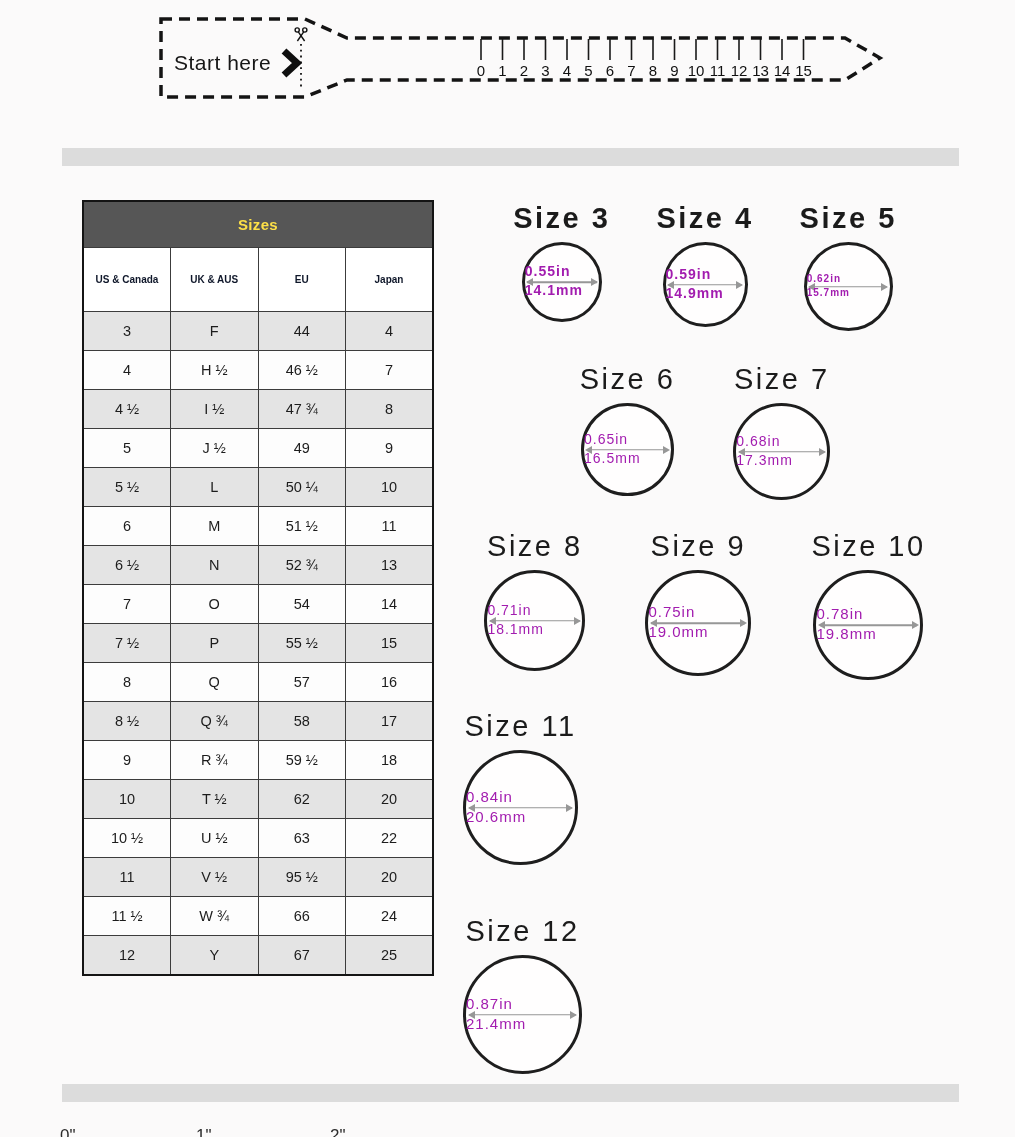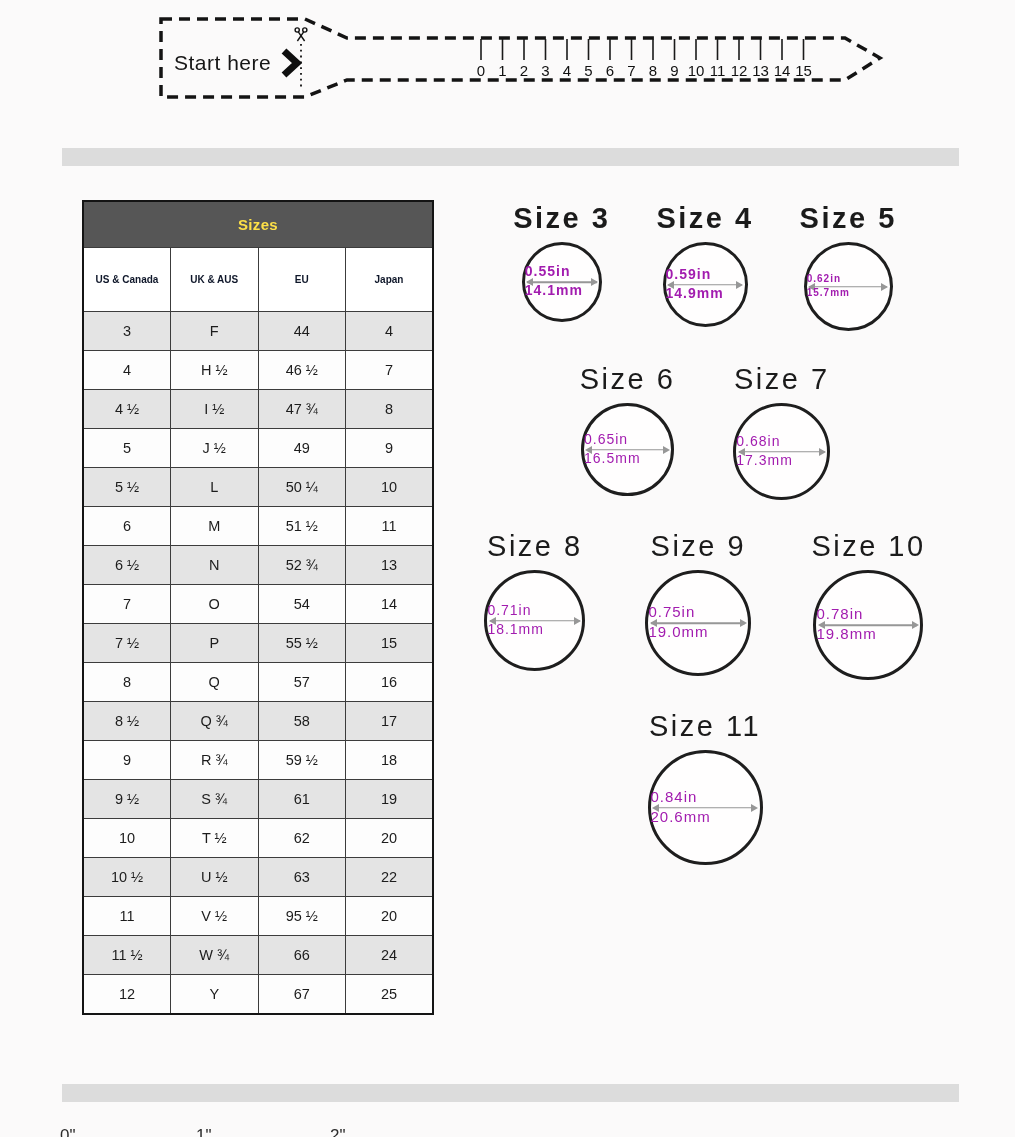--- a/index.html
+++ b/index.html
@@ -32,21 +32,21 @@
   .col-head th{height:63px;font-size:10px;font-weight:bold;color:#0f172a;background:#ffffff;line-height:1.35;}
   .size-table tbody td{height:38px;font-size:14.5px;color:#1c1c1c;}
   .size-table tbody tr:nth-child(odd){background:#e4e4e4;}
   .size-table tbody tr:nth-child(even){background:#fdfdfd;}
   
   .rings{position:absolute;left:463px;top:202px;width:484px;}
   .ring-row{display:flex;justify-content:center;align-items:flex-start;}
   .ring-row:nth-child(1){gap:46px;margin-bottom:32px;font-weight:bold;}
   .ring-row:nth-child(2){gap:58px;margin-bottom:30px;}
   .ring-row:nth-child(3){gap:60px;margin-bottom:30px;}
-  .ring-row:nth-child(4){gap:50px;margin-bottom:42px;}
+  .ring-row:nth-child(4){gap:50px;margin-bottom:42px;flex-direction:column;}
   .ring-row:nth-child(5){gap:74px;}
   .ring-group{display:flex;flex-direction:column;align-items:center;}
   .ring-title{font-size:29px;color:#1b1b1b;letter-spacing:2.5px;white-space:nowrap;margin-bottom:7px;}
   .ring-circle{position:relative;border:3px solid #1e1e1e;border-radius:50%;background:#fffefe;box-sizing:content-box;}
   .dim-line{position:absolute;left:3%;right:3%;top:50%;height:1.5px;background:#979797;transform:translateY(-50%);}
   .ah{position:absolute;top:50%;width:0;height:0;border-top:4.5px solid transparent;border-bottom:4.5px solid transparent;transform:translateY(-50%);}
   .ah-l{left:1.5%;border-right:7px solid #979797;}
   .ah-r{right:1.5%;border-left:7px solid #979797;}
   .dim-in,.dim-mm{position:absolute;left:0;right:0;color:#a21caf;letter-spacing:1px;}
   .dim-in{bottom:50%;margin-bottom:3px;}
@@ -187,26 +187,20 @@
           <td>58</td>
           <td>17</td>
         </tr>
         <tr>
           <td>9</td>
           <td>R ¾</td>
           <td>59 ½</td>
           <td>18</td>
         </tr>
         <tr>
-          <td>9 ½</td>
-          <td>S ¾</td>
-          <td>61</td>
-          <td>19</td>
-        </tr>
-        <tr>
           <td>10</td>
           <td>T ½</td>
           <td>62</td>
           <td>20</td>
         </tr>
         <tr>
           <td>10 ½</td>
           <td>U ½</td>
           <td>63</td>
           <td>22</td>
@@ -321,20 +315,30 @@
       </div>
       <div class="ring-row">
         <div class="ring-group">
           <div class="ring-title">Size 11</div>
           <div class="ring-circle" style="width: 109px; height: 109px; font-size: 15px;">
             <span class="dim-line"></span>
             <span class="ah ah-l"></span>
             <span class="ah ah-r"></span>
             <div class="dim-in">0.84in</div>
             <div class="dim-mm">20.6mm</div>
+          </div>
+        </div>
+        <div class="ring-group">
+          <div class="ring-title">Size 12</div>
+          <div class="ring-circle" style="width: 113px; height: 113px; font-size: 15px;">
+            <span class="dim-line"></span>
+            <span class="ah ah-l"></span>
+            <span class="ah ah-r"></span>
+            <div class="dim-in">0.87in</div>
+            <div class="dim-mm">21.4mm</div>
           </div>
         </div>
       </div>
     </div>
 
   <div class="divider divider-bottom"></div>
 
   <div class="bottom-ruler">
     <span style="left:60px">0"</span>
     <span style="left:196px">1"</span>

